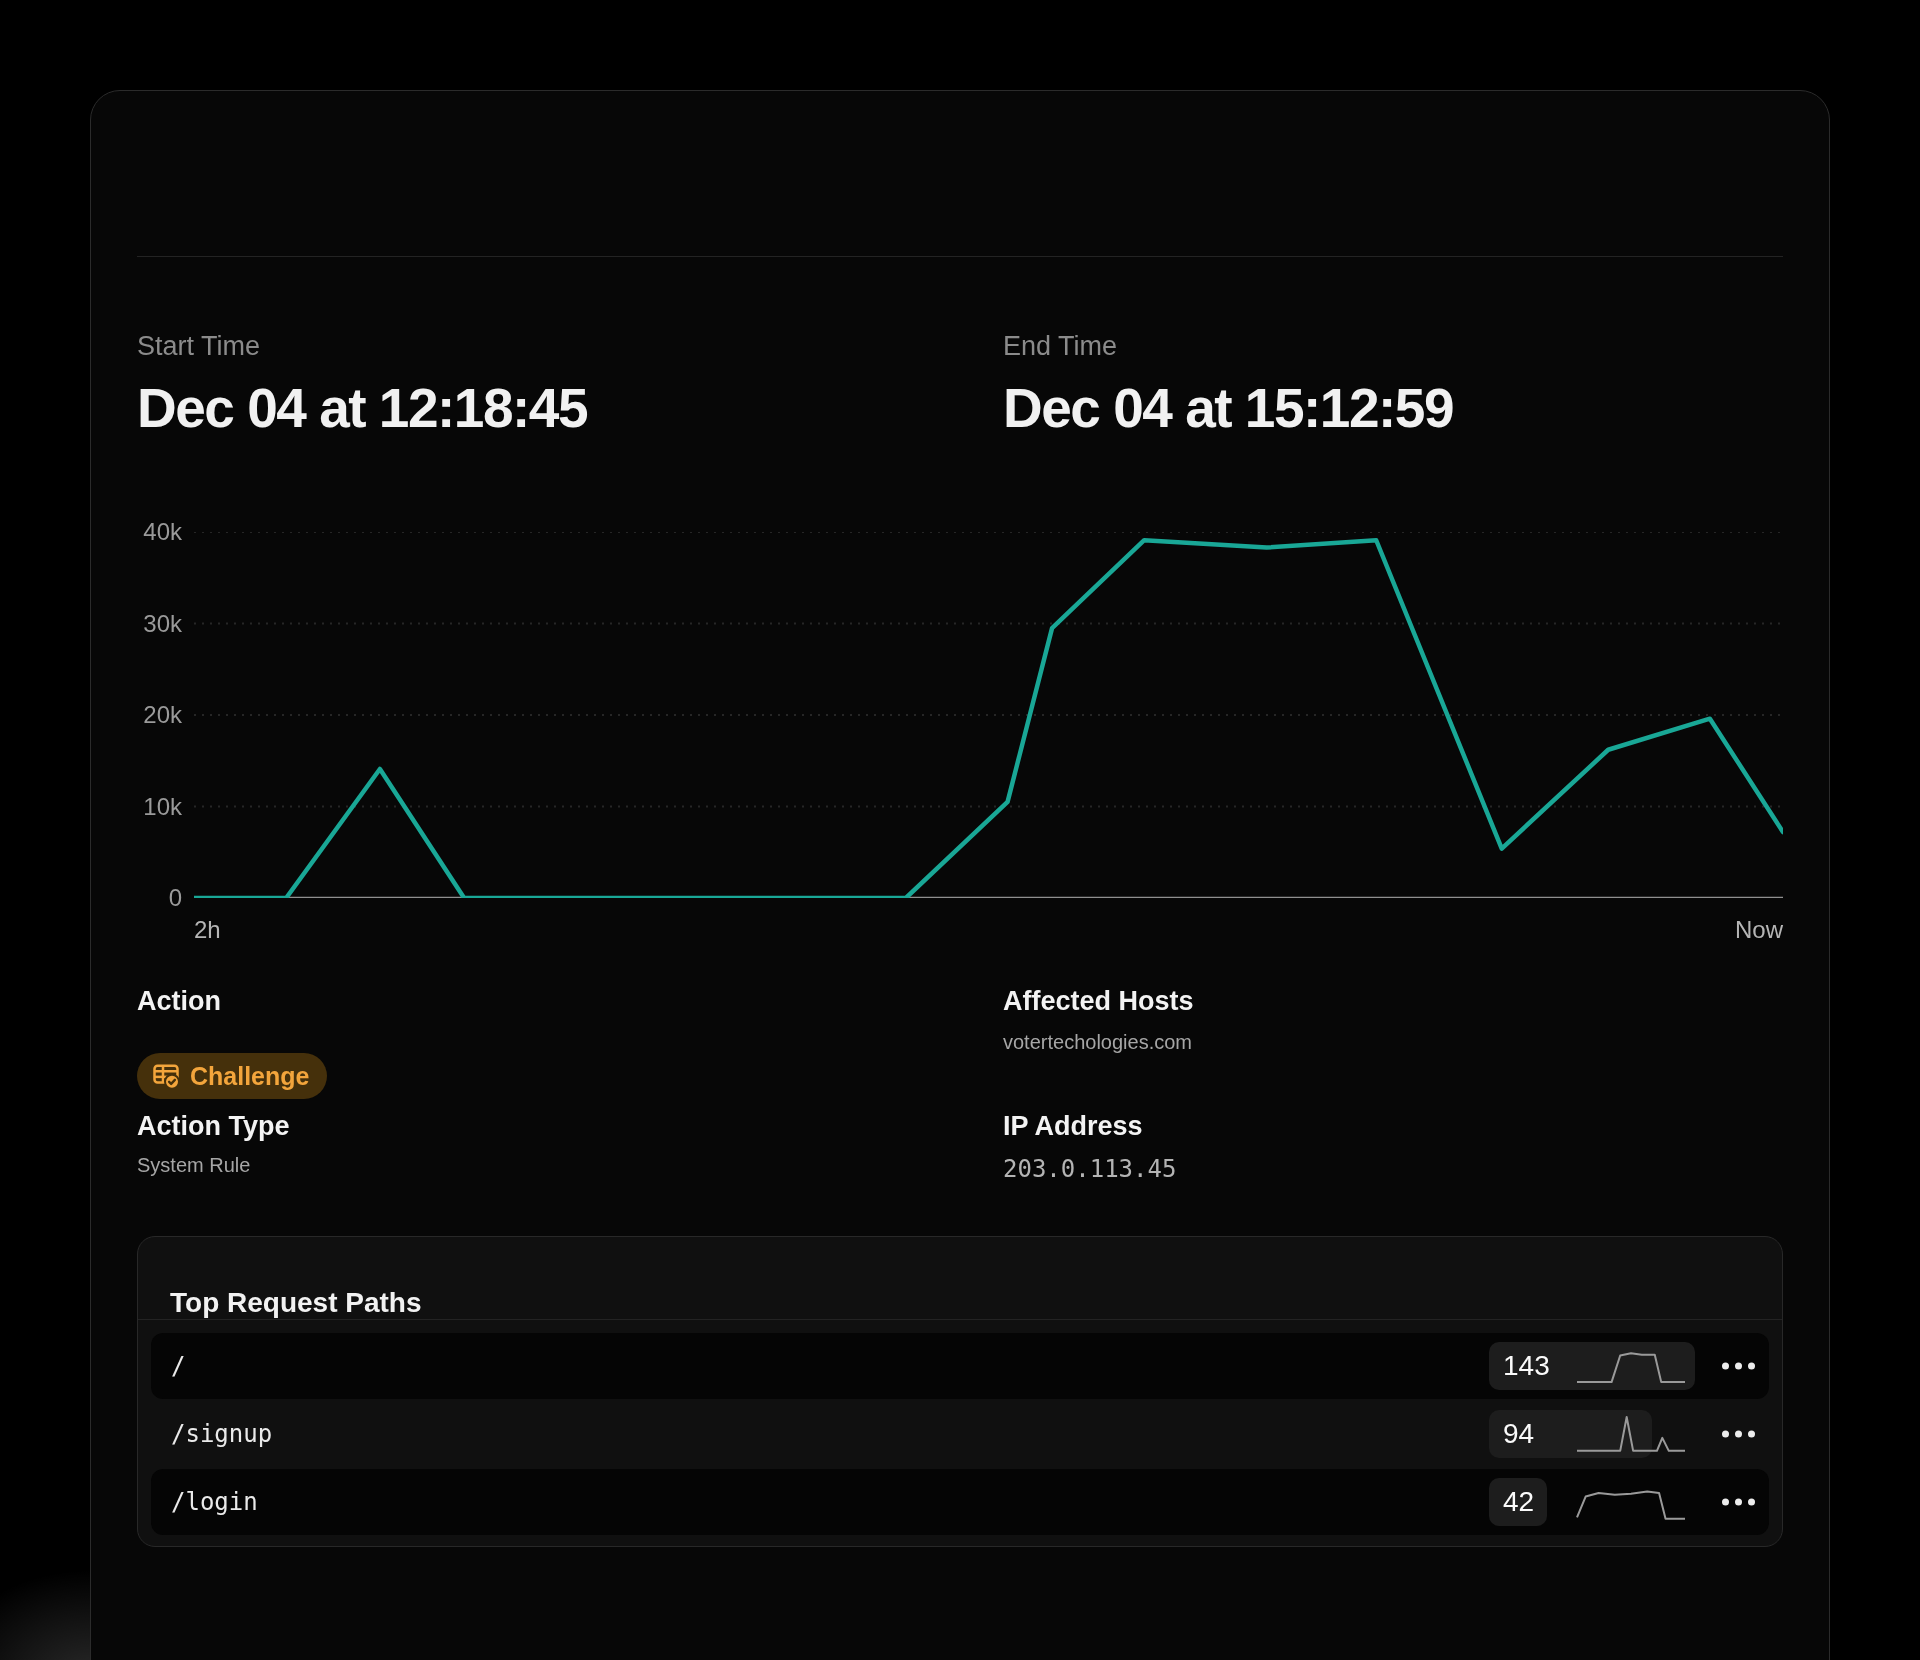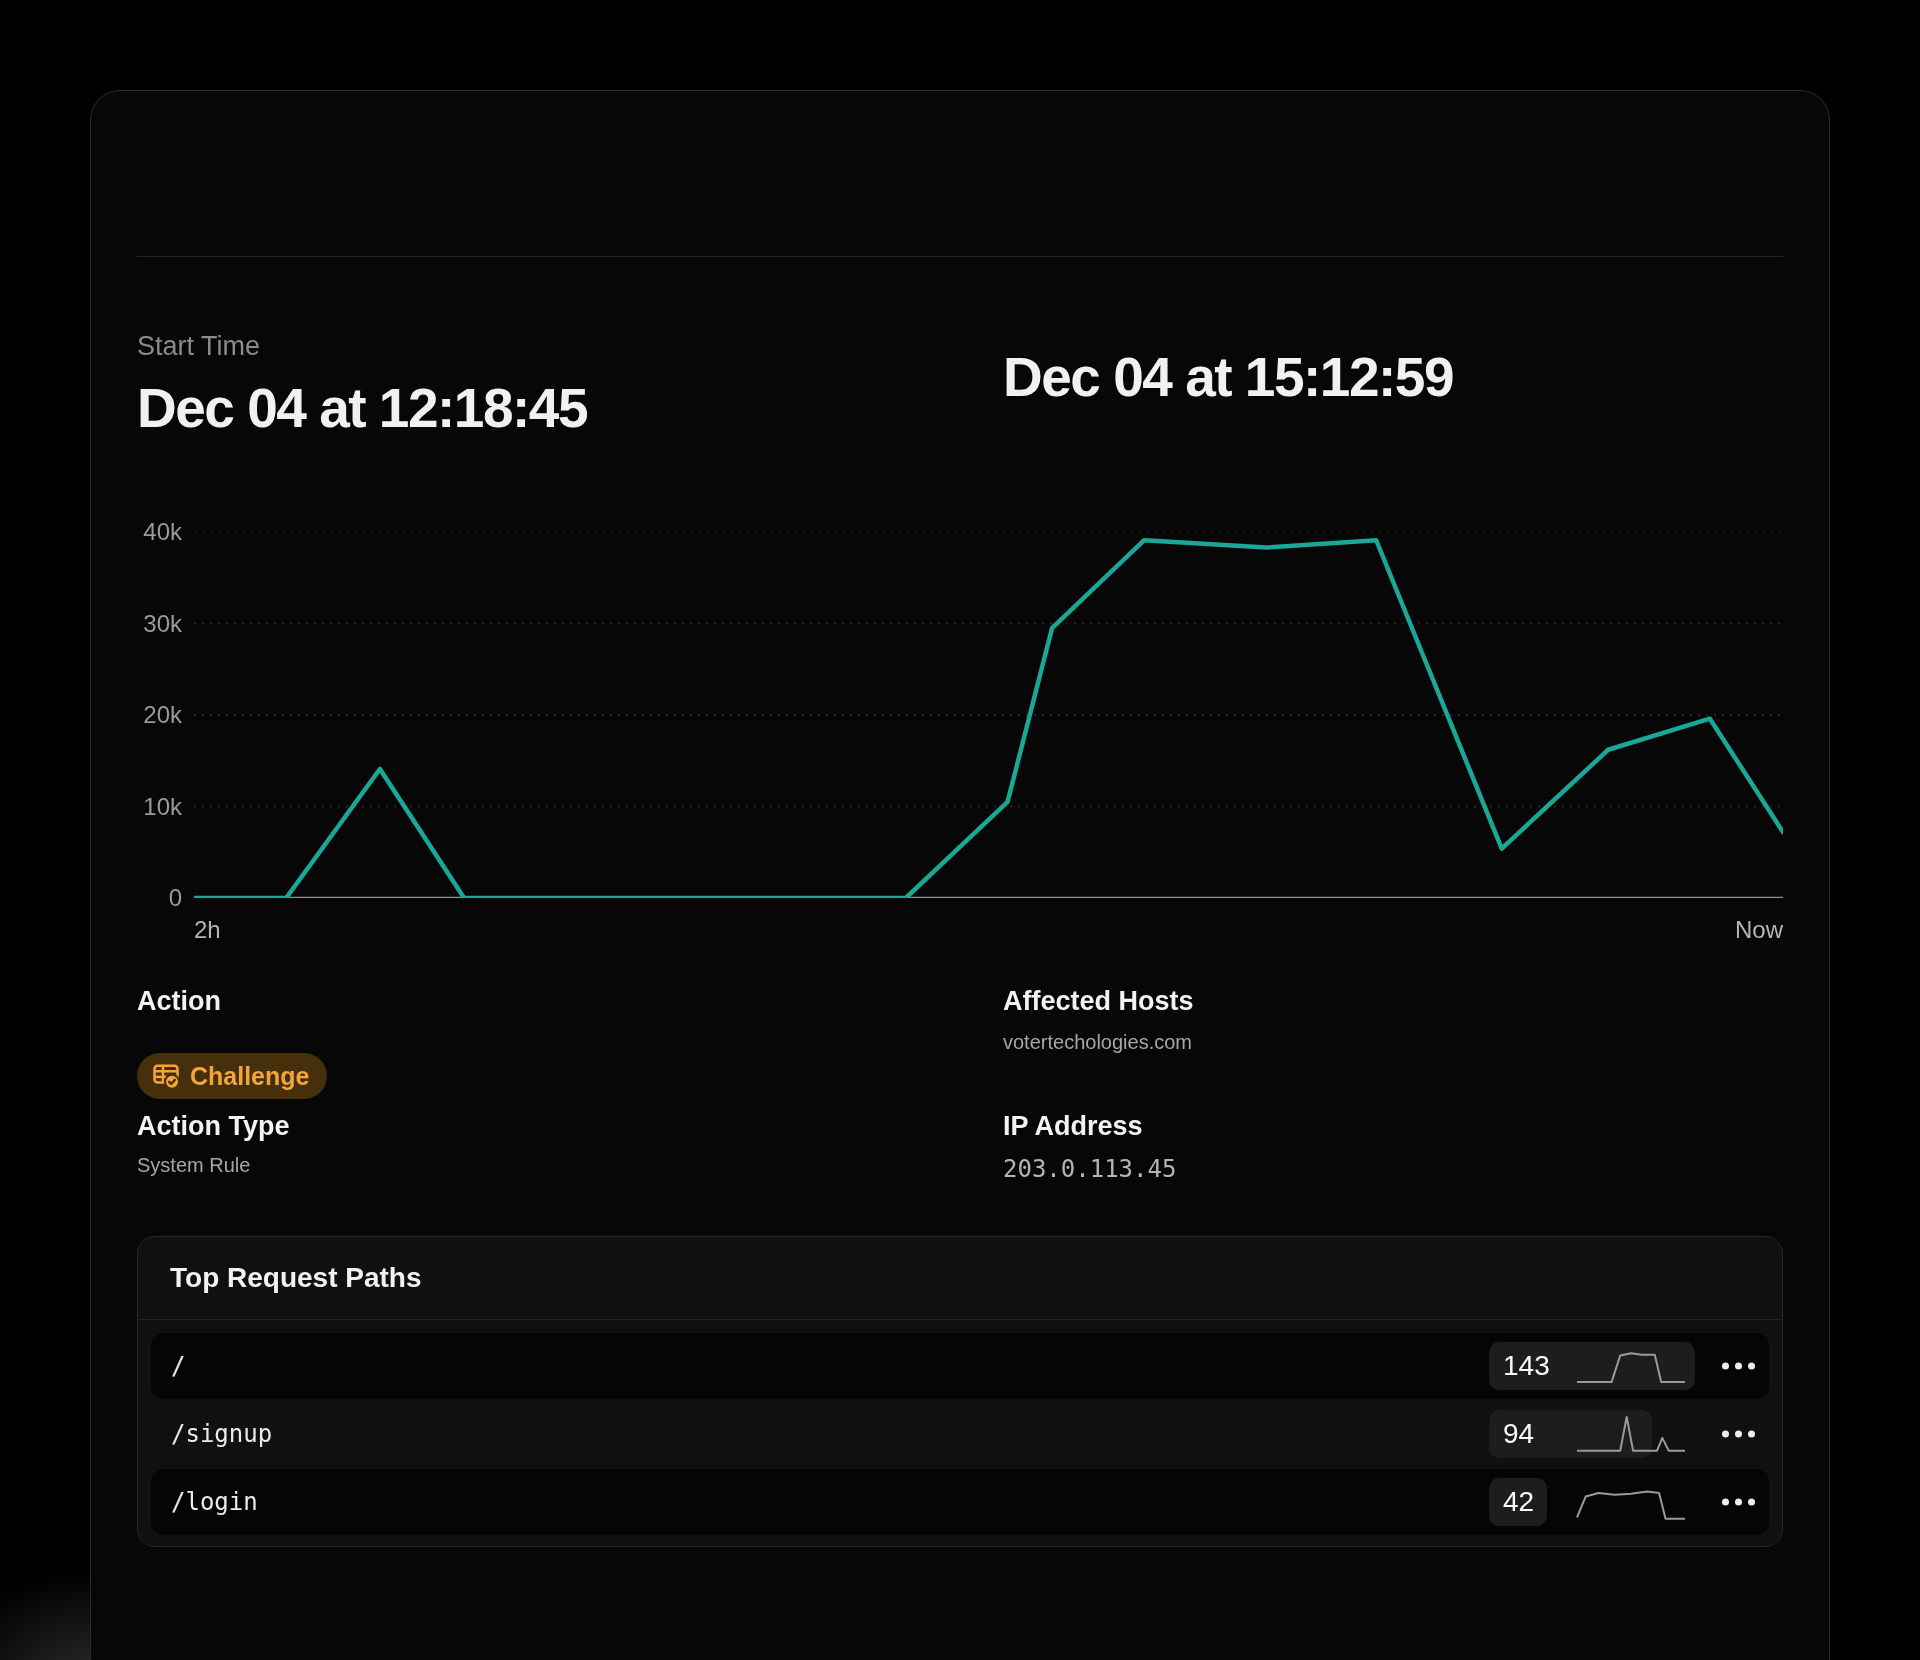--- a/index.html
+++ b/index.html
@@ -37,21 +37,21 @@
   .detail-label{position:absolute;font-size:27px;font-weight:700;color:#f3f3f3;}
   .detail-value{position:absolute;font-size:20px;color:#a6a6a6;}
   .detail-value.mono{font-family:"DejaVu Sans Mono","Liberation Mono",monospace;font-size:24px;color:#b4b4b4;}
   .badge{position:absolute;left:46px;top:962px;height:46px;border-radius:23px;
     display:inline-flex;align-items:center;gap:9px;padding:0 18px 0 14px;
     background:#45300b;}
   .badge span{font-size:25px;font-weight:600;color:#f3a53c;}
   
   .paths-panel{position:absolute;left:46px;top:1145px;width:1646px;height:311px;
     background:#101010;border:1px solid #282828;border-radius:18px;box-sizing:border-box;}
-  .paths-header{height:83px;border-bottom:1px solid #232323;display:flex;align-items:center;
+  .paths-header{height:83px;border-bottom:1px solid #232323;display:flex;align-items:flex-end;
     padding-left:32px;box-sizing:border-box;}
   .paths-title{font-size:28px;font-weight:600;color:#f2f2f2;}
   .paths-rows{padding:13px;}
   .path-row{position:relative;height:66px;margin-bottom:2px;border-radius:12px;
     display:flex;align-items:center;padding-left:20px;box-sizing:border-box;cursor:pointer;}
   .path-row.shaded{background:#050505;}
   .path-text{font-family:"DejaVu Sans Mono","Liberation Mono",monospace;font-size:24px;color:#eaeaea;}
   .row-right{margin-left:auto;position:relative;width:280px;height:100%;}
   .count-bar{position:absolute;left:0;top:9px;height:48px;border-radius:10px;background:#1d1d1d;}
   .count-num{position:absolute;left:14px;top:50%;transform:translateY(-50%);
@@ -71,20 +71,21 @@
 
 
 
     <div class="hdr-divider"></div>
 
     <div class="time-col start">
       <div class="time-label">Start Time</div>
       <div class="time-value">Dec 04 at 12:18:45</div>
     </div>
     <div class="time-col end">
+      <div class="time-label">End Time</div>
       <div class="time-value">Dec 04 at 15:12:59</div>
     </div>
 
     <div class="chart-wrap">
       <svg class="chart-svg" width="1589" height="366" viewBox="0 0 1589 366" preserveAspectRatio="none">
           <line x1="0" x2="1589" y1="0" y2="0" stroke="#262626" stroke-width="2" stroke-dasharray="2 6"></line>
           <line x1="0" x2="1589" y1="91.5" y2="91.5" stroke="#262626" stroke-width="2" stroke-dasharray="2 6"></line>
           <line x1="0" x2="1589" y1="183" y2="183" stroke="#262626" stroke-width="2" stroke-dasharray="2 6"></line>
           <line x1="0" x2="1589" y1="274.5" y2="274.5" stroke="#262626" stroke-width="2" stroke-dasharray="2 6"></line>
           <line x1="0" x2="1589" y1="366" y2="366" stroke="#8f8f8f" stroke-width="2.5"></line>

